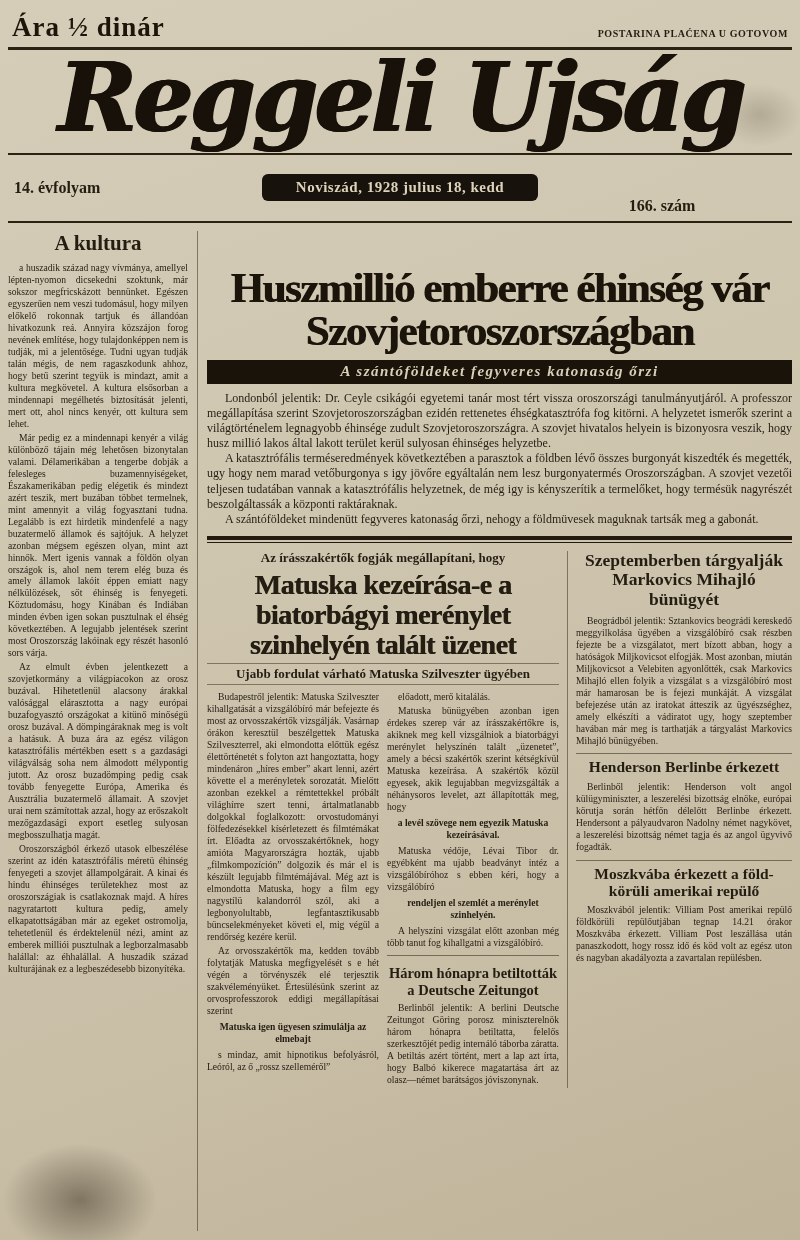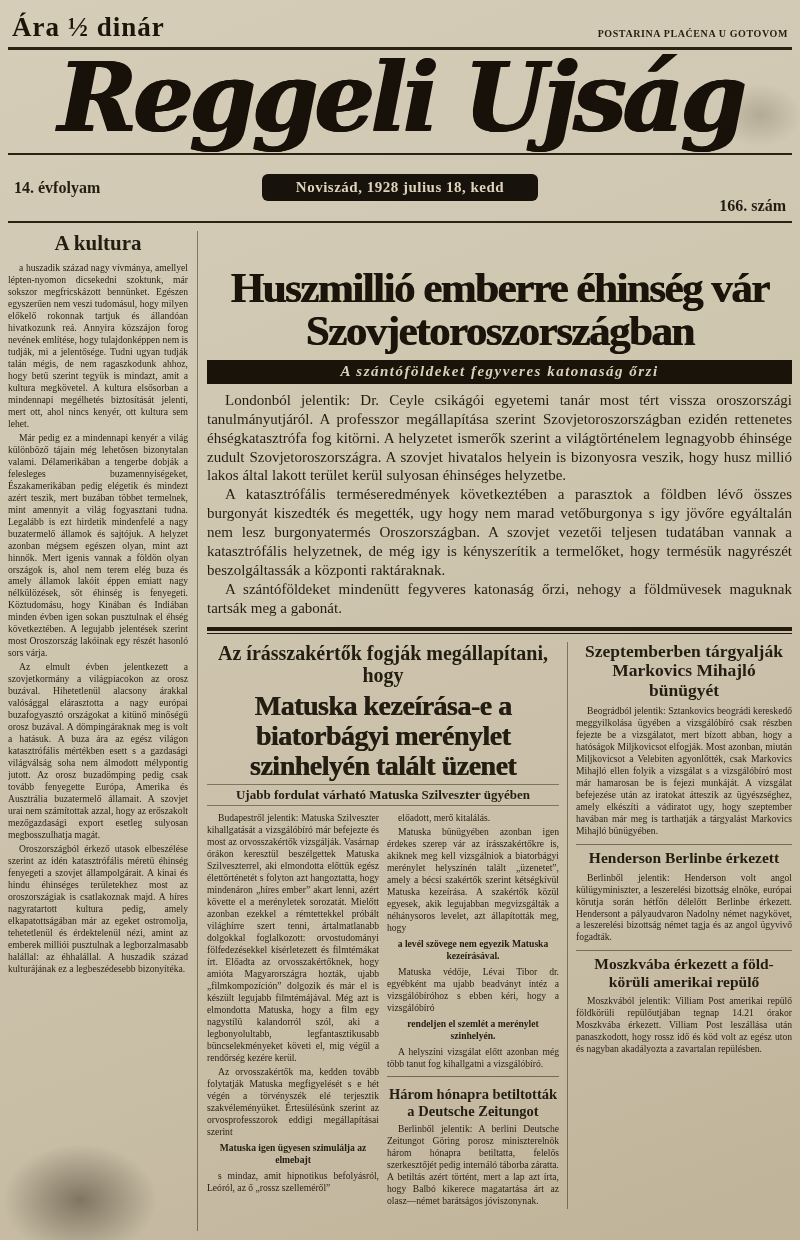--- a/index.html
+++ b/index.html
@@ -33,46 +33,46 @@
     font-family:"DejaVu Serif", serif;
     font-style:italic;font-weight:bold;
     font-size:95px;line-height:1.02;
     letter-spacing:-4px;color:#17110a;
     padding:0 0 6px;
     text-shadow:1.5px 0 0 #17110a, -0.5px 0 0 #17110a;
   }
   .dateline{display:flex;align-items:center;padding:6px 14px;}
   .vol{flex:1;font-weight:bold;font-size:16px;}
   .datepill{background:#17120c;color:#ddd2ba;font-weight:bold;font-size:15px;padding:5px 34px;border-radius:6px;letter-spacing:0.5px;}
-  .issue{flex:1;text-align:right;font-weight:bold;font-size:16px;margin-top:36px;}
+  .issue{flex:1;text-align:center;font-weight:bold;font-size:16px;margin-top:36px;}
   .content{display:flex;gap:9px;padding:8px 8px 0;height:1000px;}
   .leftcol{width:180px;flex:none;overflow:hidden;}
   .leftcol .sect-title{text-align:center;font-size:21px;font-weight:bold;margin:0 0 6px;}
   .body-sm{font-size:9.6px;line-height:1.25;text-align:justify;}
   .body-sm p{margin:0 0 2px;text-indent:11px;}
   .body-sm p.em{font-weight:bold;text-align:center;text-indent:0;margin:4px 0;}
   .vdiv{width:1px;background:rgba(60,50,30,0.55);flex:none;}
   .main{flex:1;min-width:0;overflow:hidden;margin-top:35px;}
   .headline{
     text-align:center;font-weight:bold;color:#1b140a;
     font-size:43px;line-height:1.0;letter-spacing:-1.5px;
     text-shadow:0.8px 0 0 #1b140a;
     margin:0;
   }
   .subbar{
     background:#191309;color:#d9cfb8;text-align:center;
     font-style:italic;font-weight:bold;font-size:15px;letter-spacing:1.5px;
     padding:3px 0 4px;margin:8px 0 7px;
   }
-  .lead{font-size:15px;line-height:1.26;text-align:justify;}
+  .lead{font-size:12px;line-height:1.26;text-align:justify;}
   .lead p{margin:0;text-indent:18px;}
   .hrule2{border-top:4px solid #231b0e;border-bottom:1px solid #231b0e;height:2px;margin:9px 0 8px;}
   .lower{display:flex;gap:8px;}
   .midcol{width:352px;flex:none;overflow:hidden;}
-  .kicker{font-size:20px;font-weight:bold;text-align:center;line-height:1.12;margin:0;}
+  .kicker{font-size:13px;font-weight:bold;text-align:center;line-height:1.12;margin:0;}
   .bigtitle{font-size:28px;font-weight:bold;text-align:center;line-height:1.06;letter-spacing:-0.5px;margin:5px 0 4px;text-shadow:0.5px 0 0 currentColor;}
   .subhead{font-size:13px;font-weight:bold;text-align:center;margin:2px 0 6px;padding:2px 0;border-top:1px solid rgba(50,40,20,0.5);border-bottom:1px solid rgba(50,40,20,0.5);}
   .twocol{display:flex;gap:8px;}
   .subcol{flex:1;min-width:0;}
   .mid-article{margin-top:6px;border-top:1px solid rgba(50,40,20,0.55);padding-top:9px;}
   .mid-article .a-title{font-size:14.5px;font-weight:bold;text-align:center;line-height:1.15;margin:0 0 4px;}
   .rightcol{flex:1;min-width:0;overflow:hidden;}
   .article{margin-bottom:7px;}
   .article + .article{border-top:1px solid rgba(50,40,20,0.55);padding-top:4px;}
   .rc-title{font-size:17.5px;font-weight:bold;text-align:center;line-height:1.12;margin:0 0 5px;}

